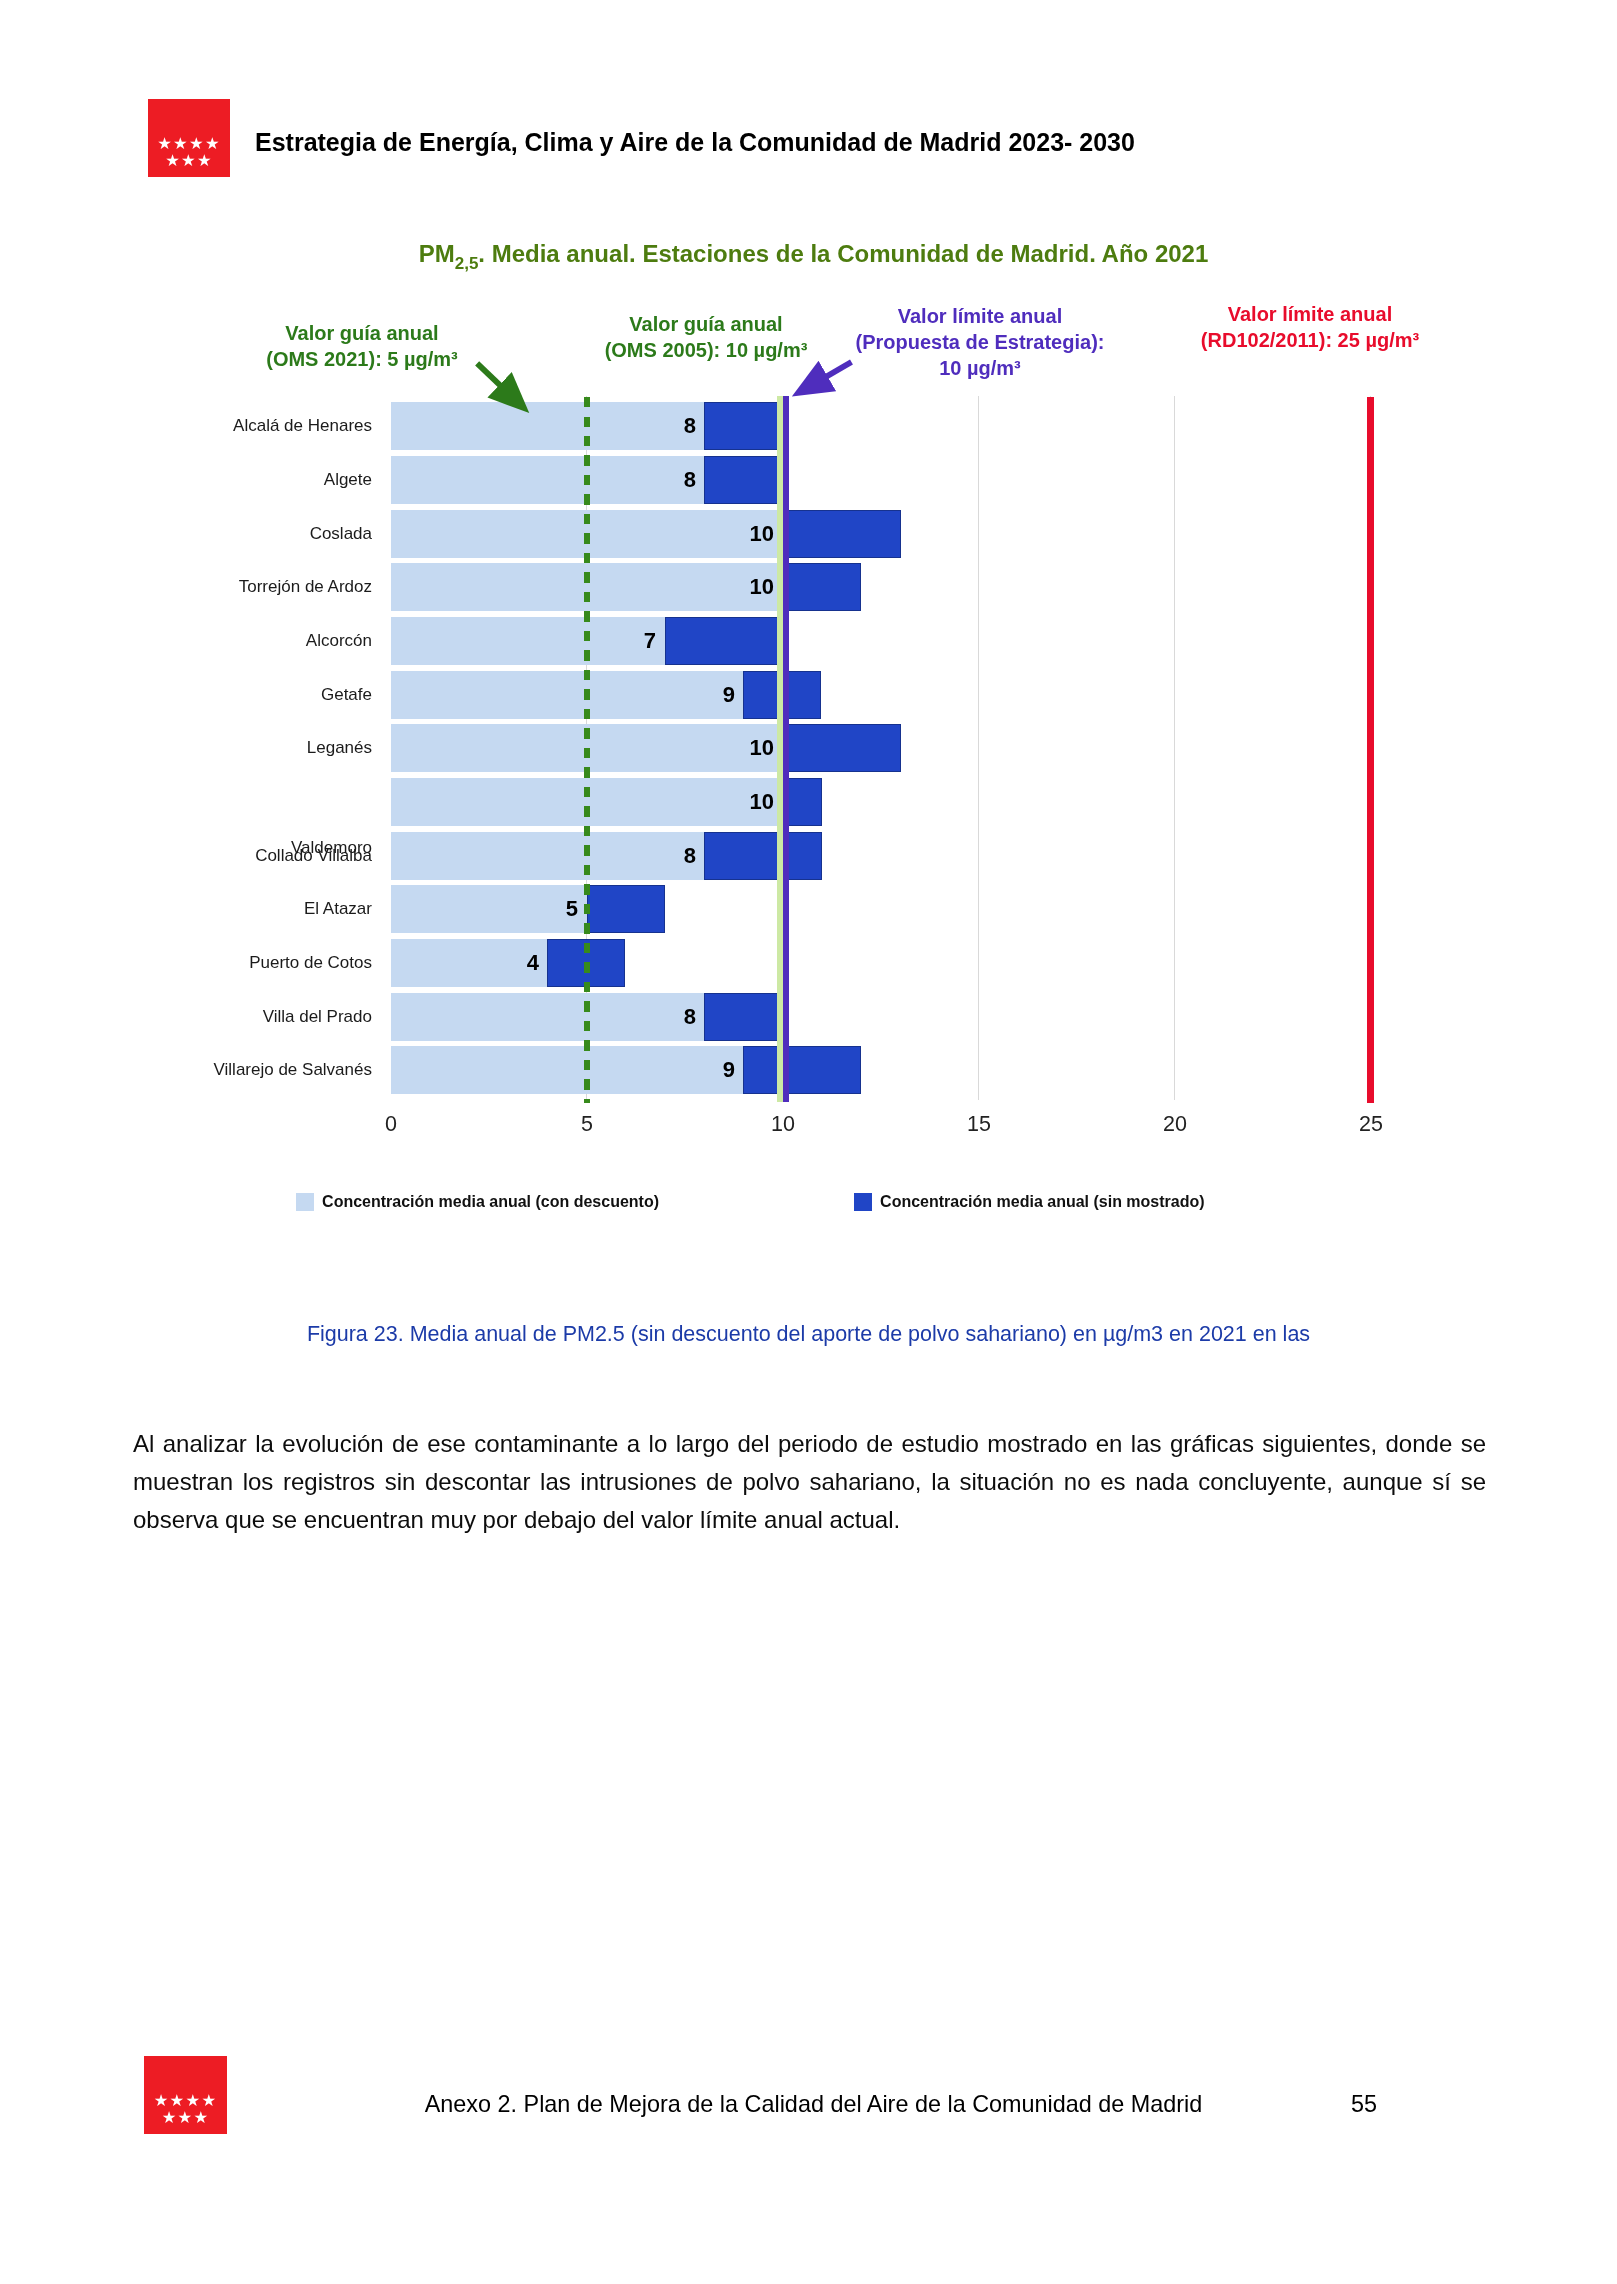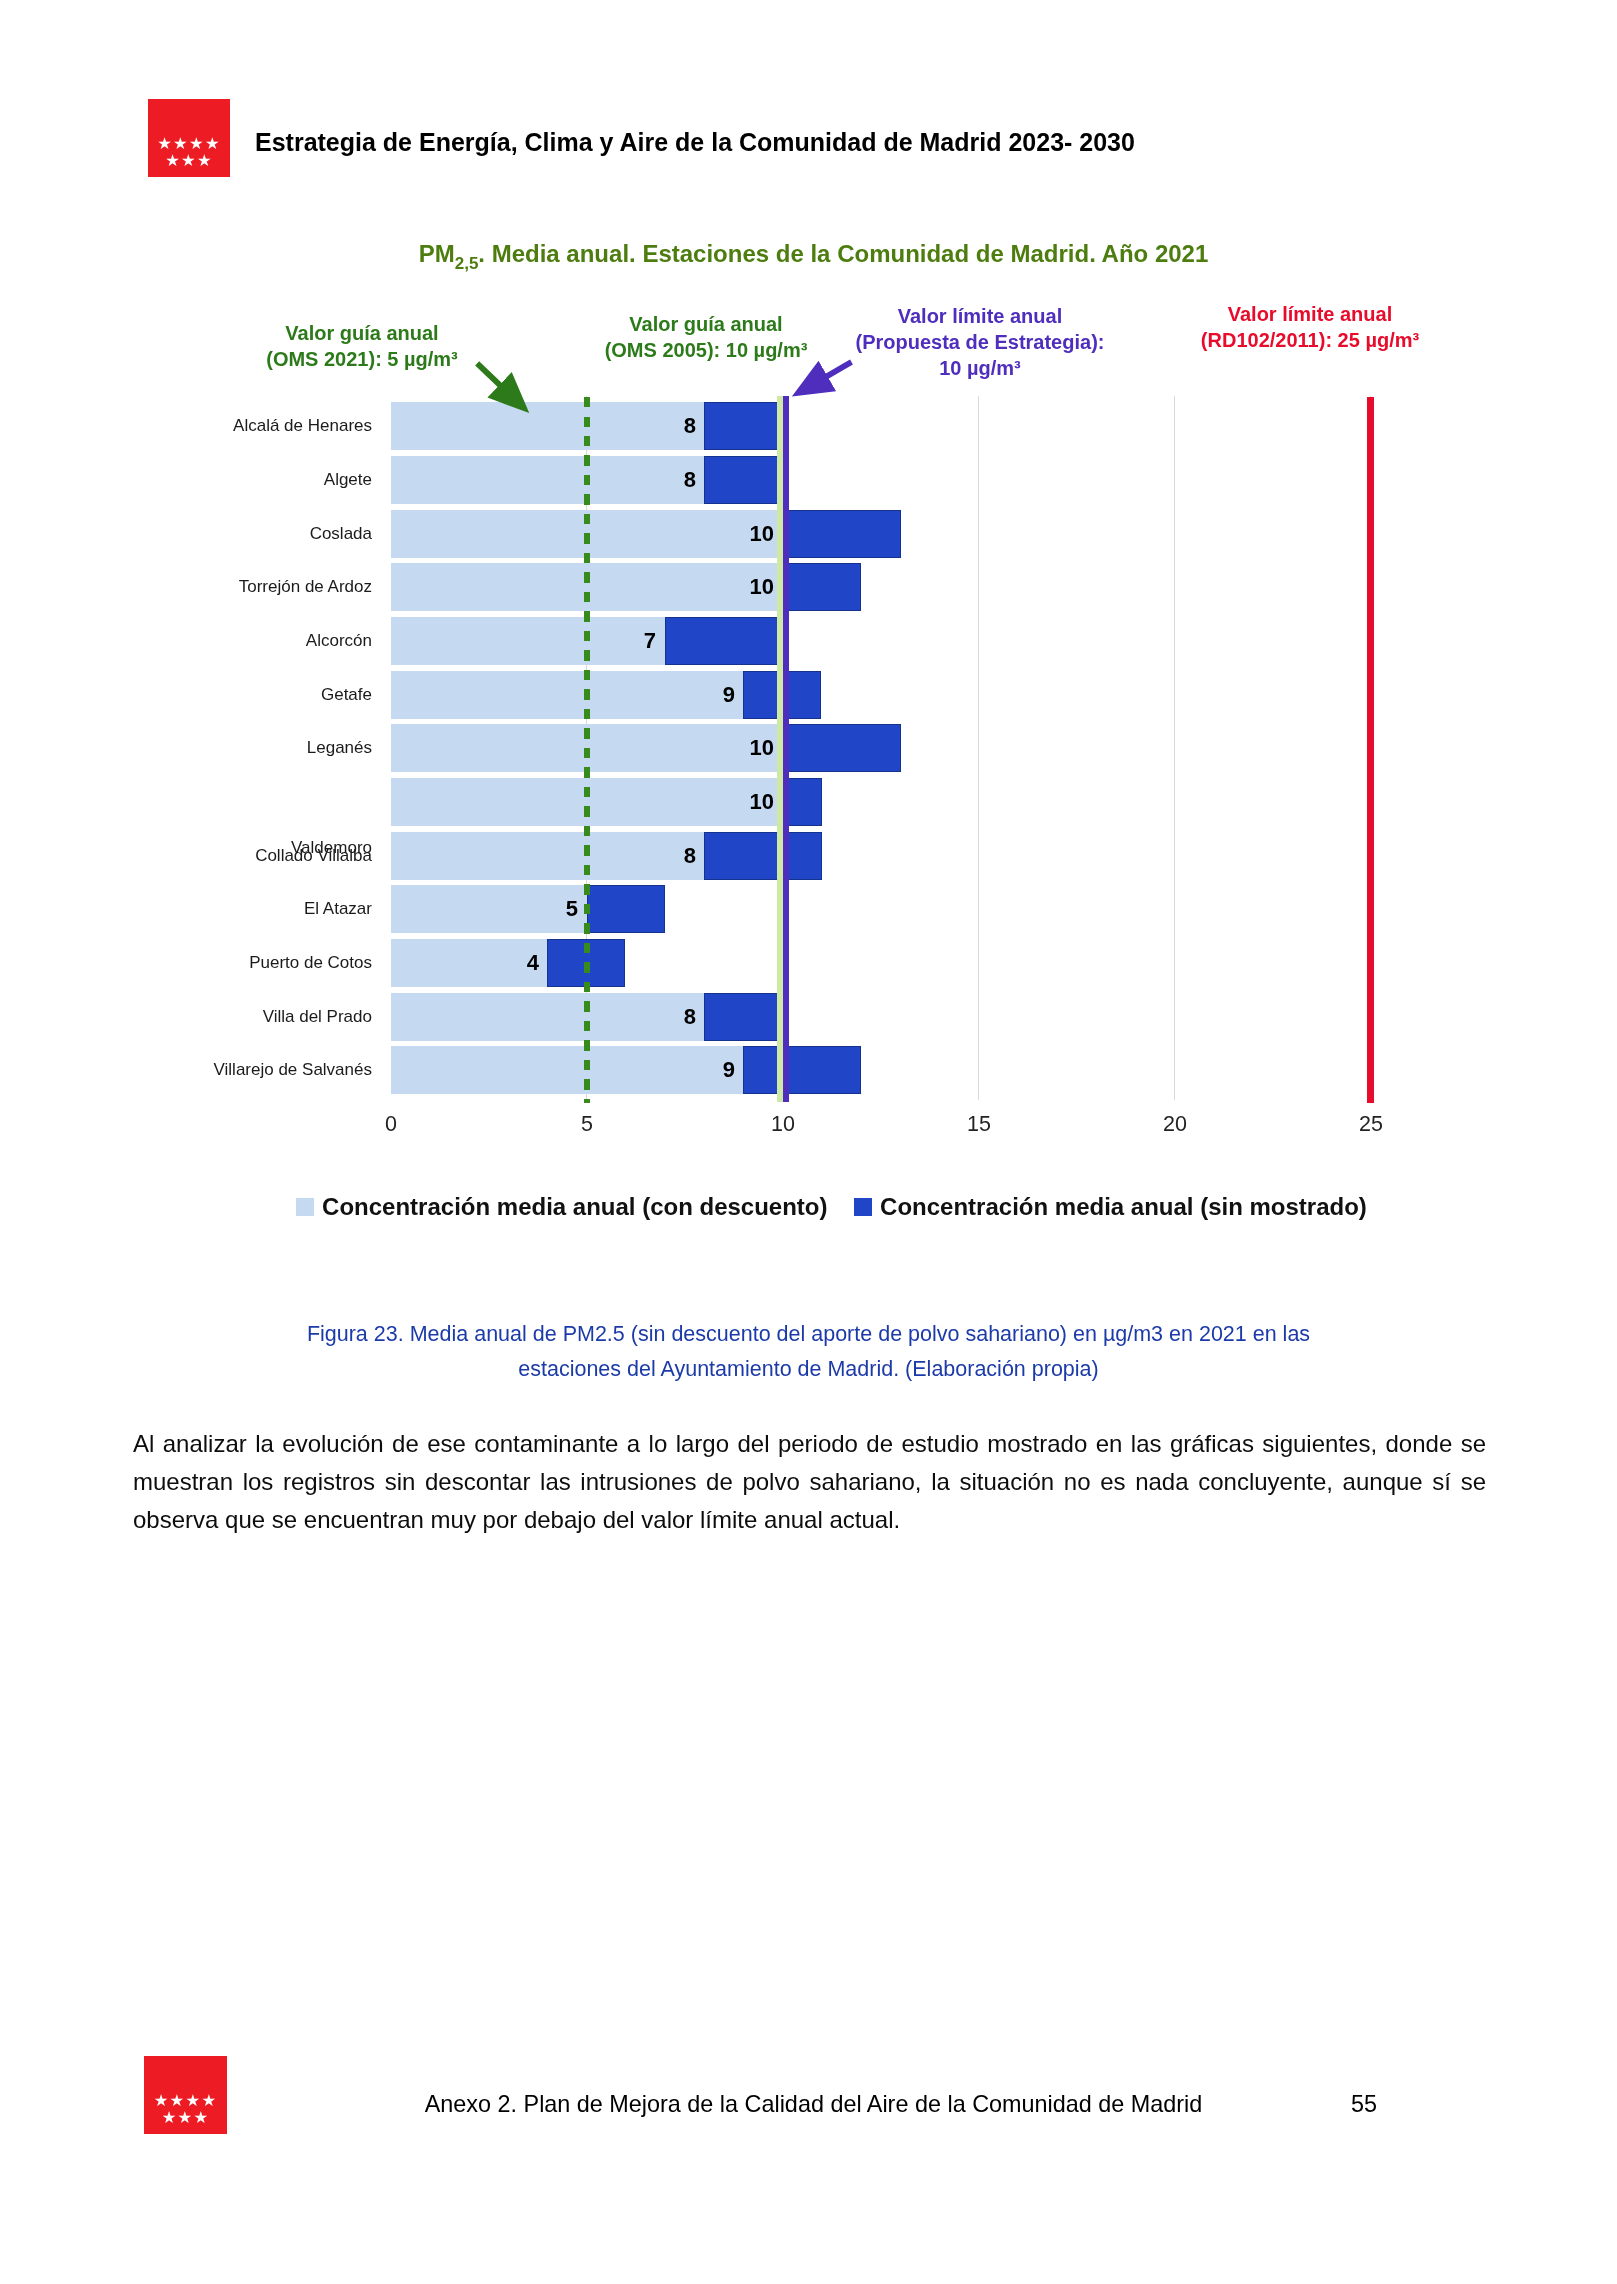--- a/index.html
+++ b/index.html
@@ -23,21 +23,21 @@
   .gridline{position:absolute;width:1.3px;background:#d9d9d9;}
   .bar{position:absolute;height:48px;}
   .bar.light{background:#c5d9f1;}
   .bar.dark{background:#2045c6;border:1.3px solid #16328f;box-sizing:border-box;}
   .cat-label{position:absolute;left:78px;width:294px;text-align:right;font-size:17px;
     line-height:48px;color:#1b1b1b;white-space:nowrap;}
   .val-label{position:absolute;right:9px;top:0;font-size:22px;font-weight:bold;color:#000;line-height:48px;}
   .refline{position:absolute;}
   .xtick{position:absolute;width:78px;margin-left:-39px;text-align:center;font-size:21.5px;color:#222;}
 
-  .legend-item{position:absolute;display:flex;align-items:center;gap:8.5px;font-size:24px;font-weight:bold;color:#111;}
+  .legend-item{position:absolute;display:flex;align-items:center;gap:8.5px;font-size:16px;font-weight:bold;color:#111;}
   .legend-swatch{width:17.6px;height:17.6px;flex:none;}
 
   .caption{position:absolute;left:156px;top:1317px;width:1305px;text-align:center;
     color:#1c3ba8;font-size:21.5px;line-height:35px;}
   .body-text{position:absolute;left:133px;top:1425px;width:1353px;font-size:24px;
     line-height:38px;text-align:justify;color:#0d0d0d;}
 
   .footer-text{position:absolute;left:260px;top:2091px;width:1107px;text-align:center;font-size:23.4px;color:#000;}
   .page-number{position:absolute;left:1325px;top:2091px;width:78px;text-align:center;font-size:23.4px;color:#000;}
 </style>
@@ -170,21 +170,20 @@
           <path d="M0,0 L7,3 L0,6 Z" fill="#4f2dbd"></path>
         </marker>
       </defs>
       <line x1="733" y1="558" x2="800" y2="622" stroke="#2c7a1a" stroke-width="9" marker-end="url(#ahg)"></line>
       <line x1="1308" y1="556" x2="1232" y2="600" stroke="#4f2dbd" stroke-width="9" marker-end="url(#ahp)"></line>
     </svg>
   </div>
 
 <div class="caption">
   <div>Figura 23. Media anual de PM2.5 (sin descuento del aporte de polvo sahariano) en µg/m3 en 2021 en las</div>
-  <div>estaciones del Ayuntamiento de Madrid. (Elaboración propia)</div>
 </div>
 
 <div class="body-text">Al analizar la evolución de ese contaminante a lo largo del periodo de estudio mostrado en las gráficas siguientes, donde se muestran los registros sin descontar las intrusiones de polvo sahariano, la situación no es nada concluyente, aunque sí se observa que se encuentran muy por debajo del valor límite anual actual.</div>
 
 <div class="flag" style="left:144px;top:2056px;width:83px;height:78px;">
   <div class="stars r1">★★★★</div>
   <div class="stars r2">★★★</div>
 </div>
 <div class="footer-text">Anexo 2. Plan de Mejora de la Calidad del Aire de la Comunidad de Madrid</div>
 <div class="page-number">55</div>

